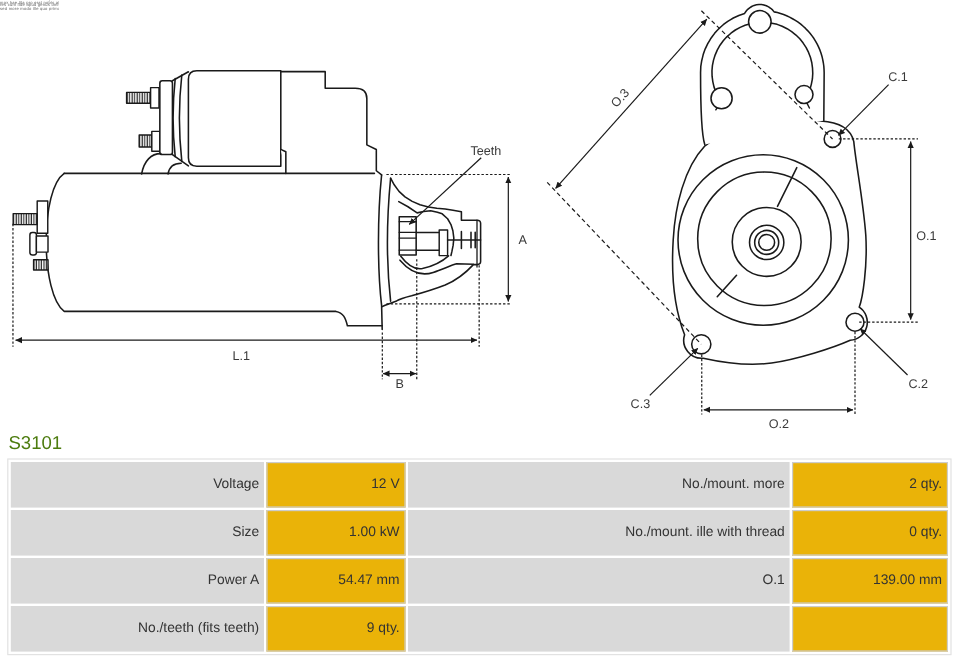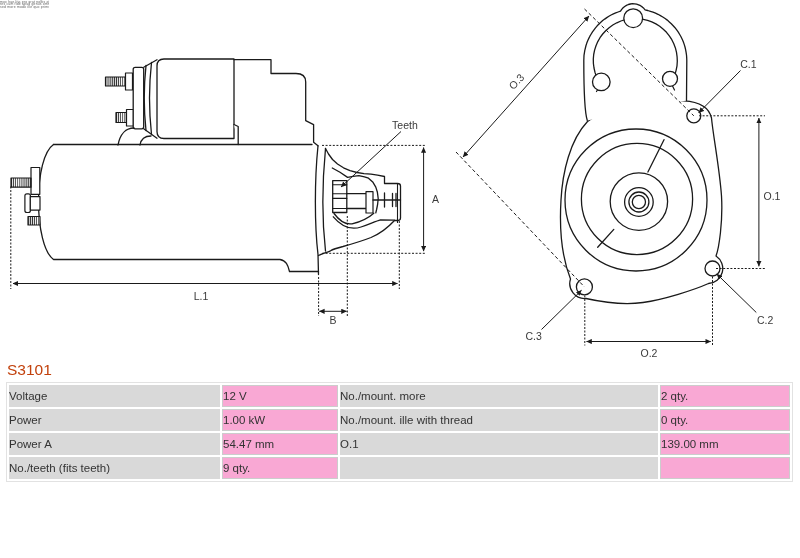--- a/index.html
+++ b/index.html
@@ -1,23 +1,23 @@
 <!DOCTYPE html>
 <html><head>
 <meta charset="utf-8">
 <style>
 html,body{margin:0;padding:0;background:#fff;}
 body{width:800px;height:558px;font-family:"Liberation Sans",sans-serif;position:relative;overflow:hidden;}
 #blur{position:absolute;left:0;top:-2px;width:49px;height:11px;overflow:hidden;filter:blur(0.5px);color:#606060;font-size:3.4px;line-height:2.6px;letter-spacing:0.2px;font-family:"Liberation Sans",sans-serif;white-space:nowrap;}
 #draw{position:absolute;left:0;top:0;}
-#title{position:absolute;left:7px;top:361px;font-size:15.5px;color:#c2410c;}
+#title{position:absolute;left:7px;top:361px;font-size:15.5px;color:#4d7c0f;}
 table{position:absolute;left:6px;top:382px;width:787px;border-collapse:separate;border-spacing:2px;border:1px solid #e2e2e2;table-layout:fixed;}
-td{height:22px;font-size:11.5px;color:#333;text-align:left;padding:0 4px 0 0;overflow:hidden;white-space:nowrap;}
+td{height:38px;font-size:11.5px;color:#333;text-align:right;padding:0 4px 0 0;overflow:hidden;white-space:nowrap;}
 td.l{background:#d9d9d9;}
-td.v{background:#f9a8d4;border:1px solid #ccc;height:20px;}
+td.v{background:#eab308;border:1px solid #ccc;height:20px;}
 </style>
 </head>
 <body>
 <div id="blur">usum rem era tum enim praesen volupta deser<br>mox hae lita pro erat nobis atque simul arte hoc<br>res cum fide apud genus omnes vitae seu dato<br>sed more modo ille quo primus unde ad rebus</div>
 <div id="title">S3101</div>
 <svg id="draw" width="800" height="380" viewBox="0 0 800 380">
 <defs>
 <pattern id="hat" width="2.1" height="8" patternUnits="userSpaceOnUse">
 <rect width="2.1" height="8" fill="#fff"></rect>
 <line x1="0.9" y1="0" x2="0.9" y2="8" stroke="#1a1a1a" stroke-width="0.9"></line>
@@ -158,21 +158,21 @@
       <col>
     </colgroup>
 <tbody>
       <tr>
         <td class="l">Voltage</td>
         <td class="v">12 V</td>
         <td class="l">No./mount. more</td>
         <td class="v">2 qty.</td>
       </tr>
 <tr>
-        <td class="l">Power</td>
+        <td class="l">Size</td>
         <td class="v">1.00 kW</td>
         <td class="l">No./mount. ille with thread</td>
         <td class="v">0 qty.</td>
       </tr>
 <tr>
         <td class="l">Power A</td>
         <td class="v">54.47 mm</td>
         <td class="l">O.1</td>
         <td class="v">139.00 mm</td>
       </tr>

